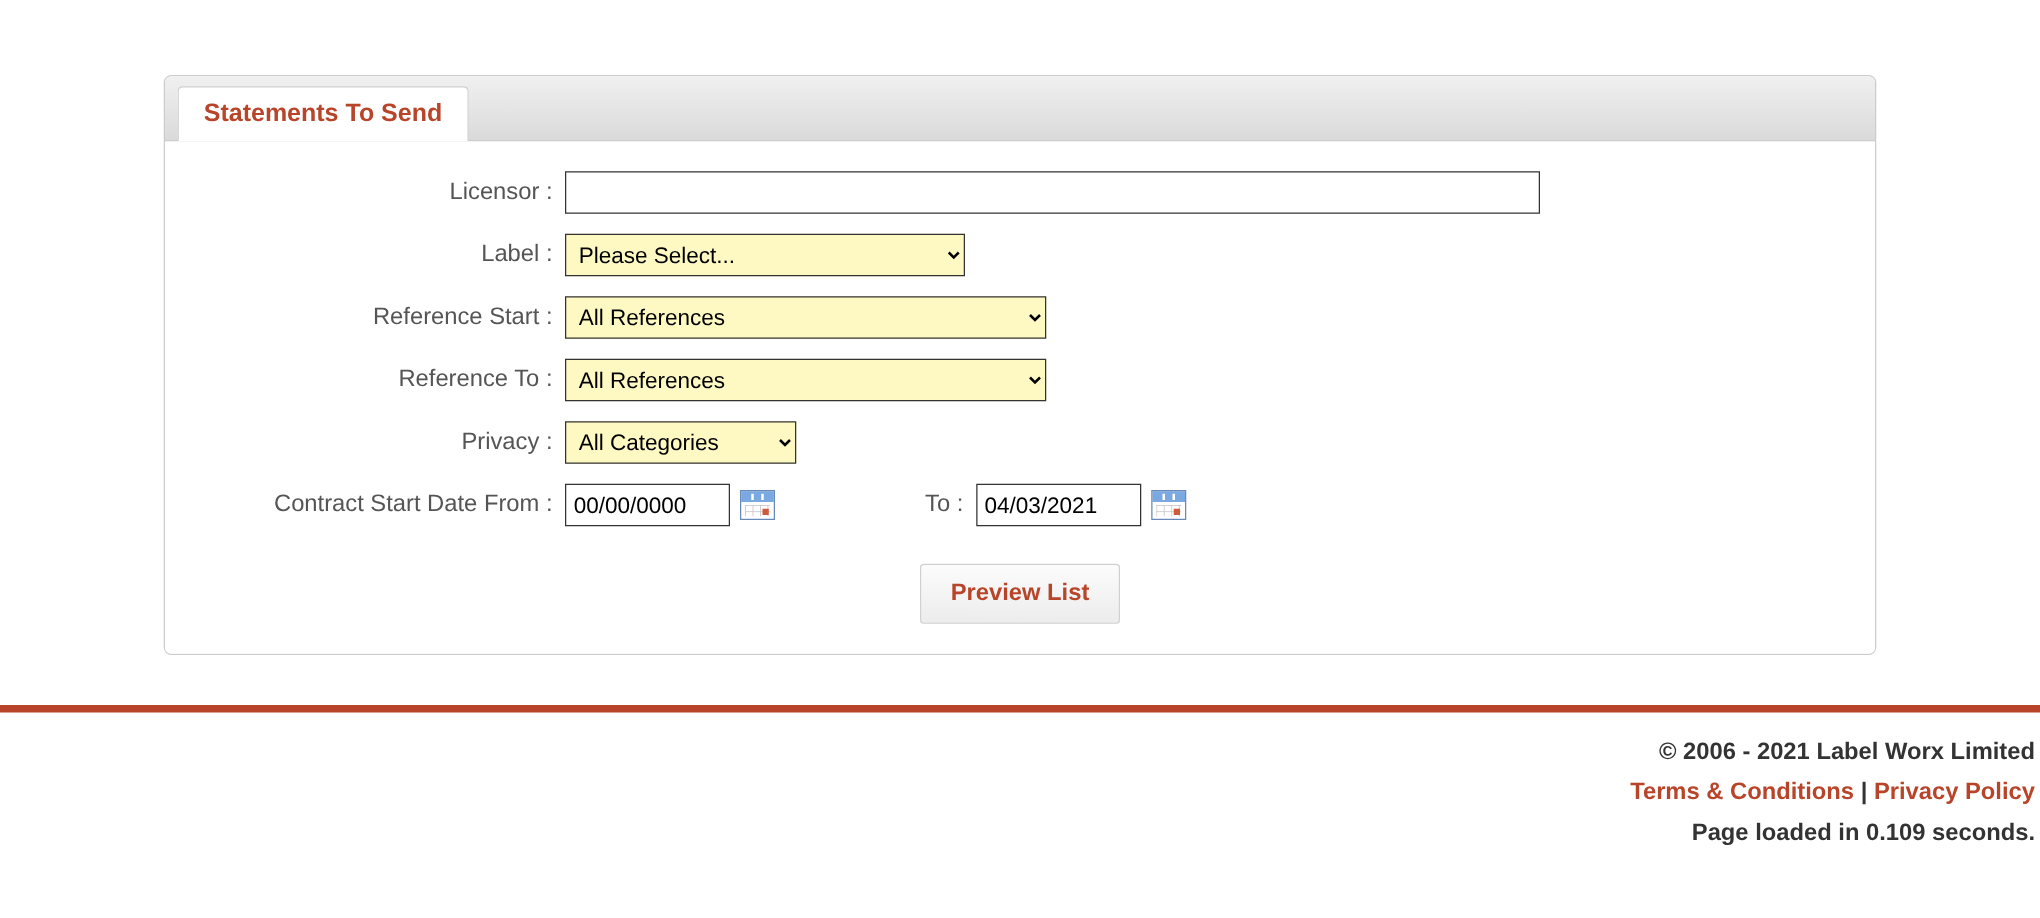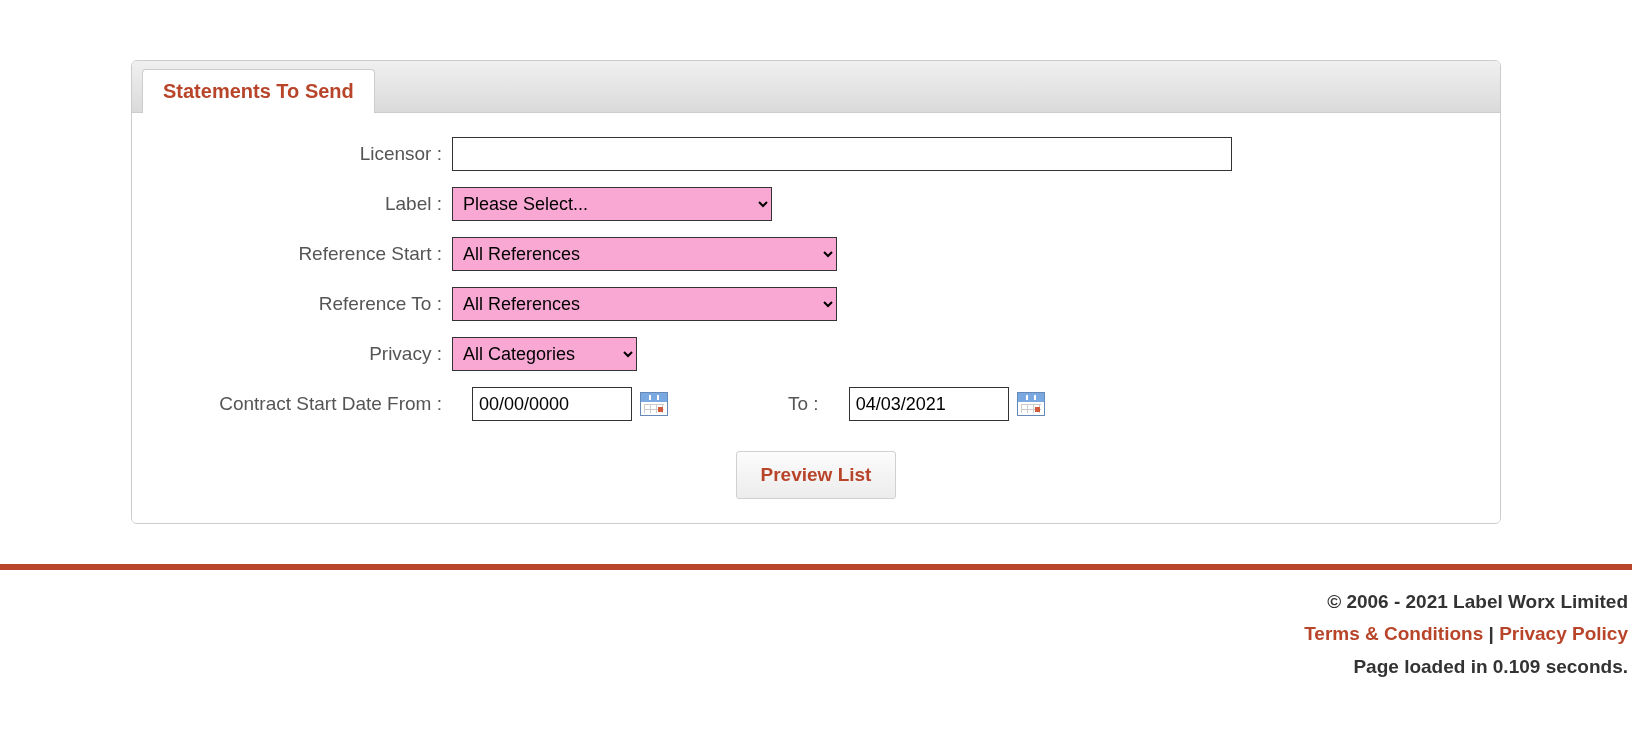--- a/index.html
+++ b/index.html
@@ -65,37 +65,36 @@
       border: 1px solid #333;
       padding: 4px 6px;
       font-size: 18px;
       height: 34px;
     }
     select {
       border: 1px solid #333;
       padding: 4px 6px;
       font-size: 18px;
       height: 34px;
-      background: #f9a8d4;
+      background: #fef9c3;
     }
     .licensor-input {
       width: 780px;
     }
     .label-select {
       width: 320px;
     }
     .ref-select {
       width: 385px;
     }
     .cat-select {
       width: 185px;
     }
     .date-input {
-      width: 160px;
-      margin-left: 20px;
+      width: 132px;
     }
     .cal-icon {
       display: inline-block;
       width: 28px;
       height: 24px;
       margin-left: 8px;
       background: linear-gradient(to bottom, #7aa8e0 0%, #7aa8e0 40%, #fff 40%, #fff 100%);
       border: 1px solid #6789b8;
       position: relative;
       cursor: pointer;

